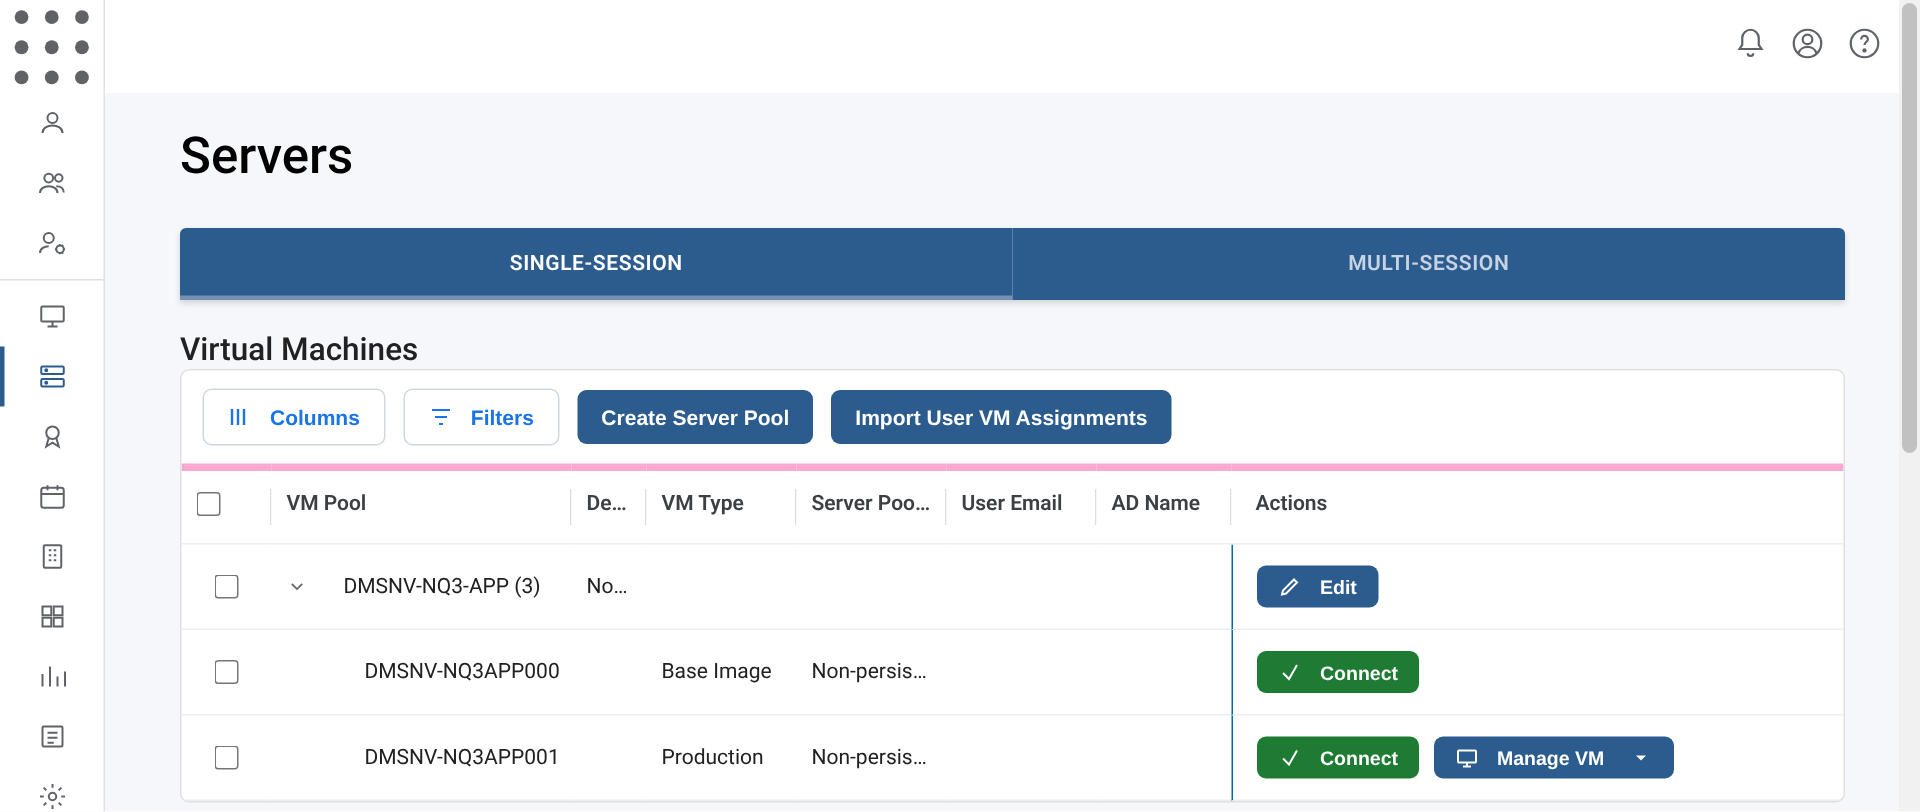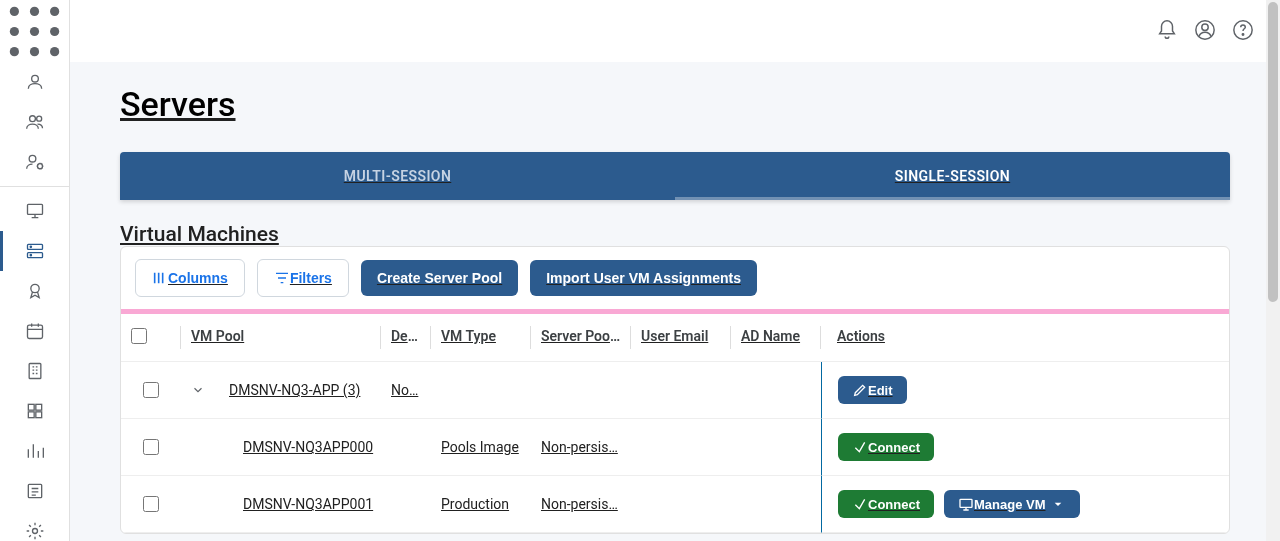--- a/index.html
+++ b/index.html
@@ -11,32 +11,32 @@
   .sidebar .nav-item { width: 100%; height: 40px; display: flex; align-items: center; justify-content: center; position: relative; cursor: pointer; }
   .sidebar .nav-item.active::before { content:""; position:absolute; left:0; top:0; bottom:0; width:3px; background:#2c5b8e; }
   .sidebar .nav-item svg { width: 20px; height: 20px; stroke: #5f6368; fill: none; stroke-width: 1.6; }
   .sidebar .nav-item.active svg { stroke: #2c5b8e; }
   .sidebar .divider { width: 100%; height: 1px; background: #e0e0e0; margin: 4px 0; }
 
   .main { flex: 1; display: flex; flex-direction: column; overflow: hidden; }
   .topbar { height: 62px; display: flex; align-items: center; justify-content: flex-end; padding: 0 26px; gap: 16px; }
   .topbar svg { width: 22px; height: 22px; stroke: #5f6368; fill: none; stroke-width: 1.6; cursor: pointer; }
 
-  .content { flex: 1; background: #f5f7fa; padding: 0 50px 0 50px; overflow: hidden; text-decoration: underline; }
+  .content { flex: 1; background: #f5f7fa; padding: 0 50px 0 50px; overflow: hidden; }
   .page-title { font-size: 34px; font-weight: 500; color: #000; margin-top: 22px; margin-bottom: 28px; }
 
   .tabs { display: flex; height: 48px; border-radius: 4px 4px 0 0; overflow: hidden; box-shadow: 0 2px 4px rgba(0,0,0,0.15); margin-bottom: 22px; }
   .tab { flex: 1; background: #2c5b8e; color: #c6d3e3; display: flex; align-items: center; justify-content: center; font-weight: 600; letter-spacing: .4px; font-size: 14px; cursor: pointer; }
   .tab.active { color: #fff; box-shadow: inset 0 -3px 0 #ffffff55; }
 
   .section-title { font-size: 21px; font-weight: 500; }
 
   .table-wrap { border: 1px solid #e0e0e0; border-radius: 6px; background: #fff; overflow: hidden; }
   .toolbar { display: flex; align-items: center; gap: 12px; padding: 12px 14px; }
-  .btn { border: none; border-radius: 6px; padding: 10px 16px; font-size: 14px; font-weight: 600; cursor: pointer; display: inline-flex; align-items: center; gap: 0; justify-content: space-between; }
+  .btn { border: none; border-radius: 6px; padding: 10px 16px; font-size: 14px; font-weight: 600; cursor: pointer; display: inline-flex; align-items: center; gap: 12px; justify-content: space-between; }
   .btn svg { width: 16px; height: 16px; }
   .btn-outline { background: #fff; border: 1px solid #d0d7de; color: #1a73e8; }
   .btn-primary { background: #2c5b8e; color: #fff; }
   .btn-edit { background: #2c5b8e; color: #fff; padding: 6px 14px; font-size: 13px; }
   .btn-green { background: #1e7b34; color: #fff; padding: 6px 14px; font-size: 13px; }
   .btn-blue { background: #2c5b8e; color: #fff; padding: 6px 14px; font-size: 13px; }
   .btn-blue .chev, .btn-edit .chev { margin-left: 4px; }
 
   .grid { display: grid; grid-template-columns: 60px 200px 50px 100px 100px 100px 90px 1fr; }
   .grid-header { display: contents; }
@@ -176,22 +176,22 @@
             <circle cx="12" cy="12" r="10"></circle>
             <path d="M9.5 9a2.5 2.5 0 0 1 5 0c0 1.5-2.5 2-2.5 4"></path>
             <circle cx="12" cy="17" r="0.8" fill="#5f6368"></circle>
           </svg></span>
     </div>
 
     <div class="content">
       <h1 class="page-title">Servers</h1>
 
       <div class="tabs">
+        <div class="tab active">SINGLE-SESSION</div>
         <div class="tab">MULTI-SESSION</div>
-        <div class="tab active">SINGLE-SESSION</div>
       </div>
 
       <h2 class="section-title">Virtual Machines</h2>
 
       <div class="table-wrap">
         <div class="toolbar">
           <button class="btn btn-outline">
             <svg viewBox="0 0 24 24" fill="none" stroke="#1a73e8" stroke-width="2.4">
                 <path d="M4 4v16M10 4v16M16 4v16"></path>
               </svg>
@@ -245,21 +245,21 @@
               </button>
             </div>
           </div>
 
           <div class="row">
             <div class="cell checkbox-cell">
                 <input type="checkbox" style="">
               </div>
             <div class="cell pool-cell indent">DMSNV-NQ3APP000</div>
             <div class="cell"></div>
-            <div class="cell">Pools Image</div>
+            <div class="cell">Base Image</div>
             <div class="cell">Non-persis…</div>
             <div class="cell"></div>
             <div class="cell"></div>
             <div class="cell actions">
               <button class="btn btn-green">
                 <svg viewBox="0 0 24 24" fill="none" stroke="#fff" stroke-width="2">
                     <path d="M5 13l6 6L19 5"></path>
                   </svg>
                 <span>Connect</span>
               </button>

